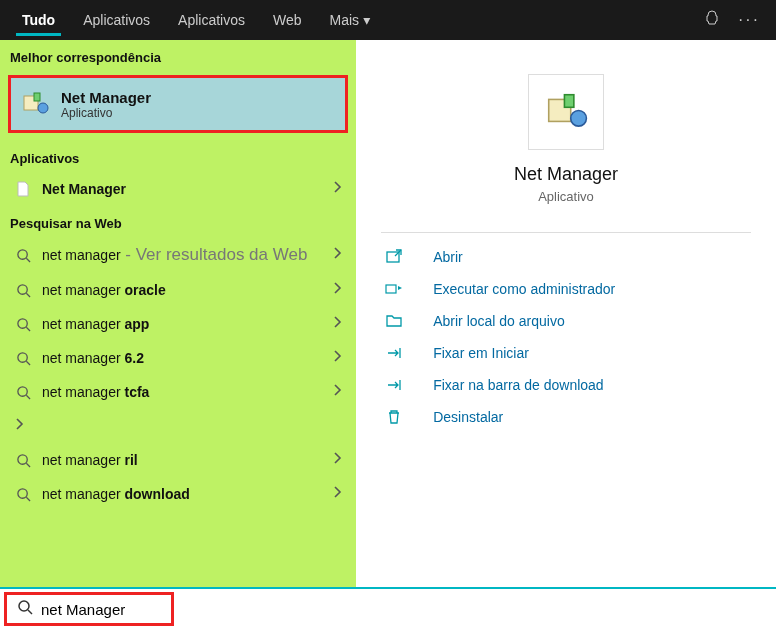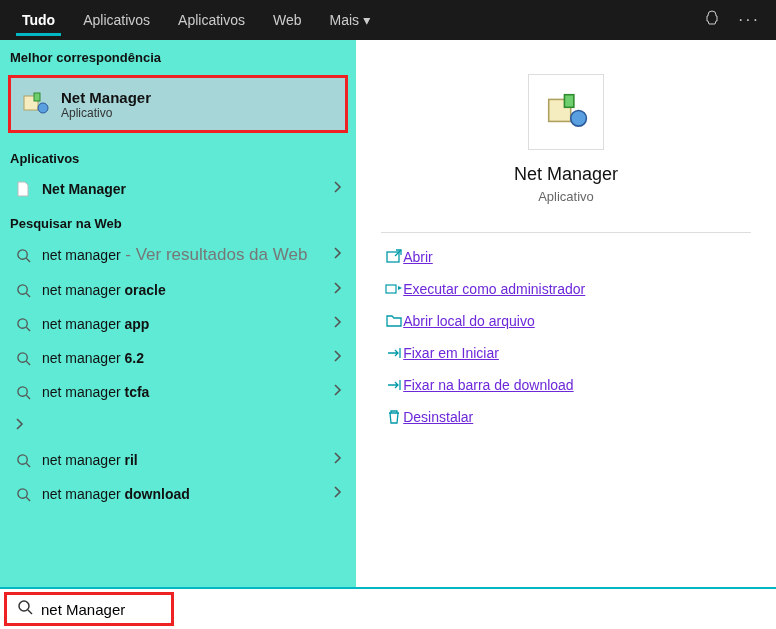--- a/index.html
+++ b/index.html
@@ -8,21 +8,21 @@
   .topbar { background: #1a1a1a; color: #fff; height: 40px; display: flex; align-items: center; padding: 4px 8px; justify-content: space-between; }
   .tabs { display: flex; align-items: center; height: 100%; }
   .tab { padding: 0 14px; height: 100%; display: flex; align-items: center; font-size: 14px; color: #ccc; cursor: pointer; position: relative; }
   .tab.active { color: #fff; font-weight: 600; }
   .tab.active::after { content:""; position:absolute; bottom:0; left:8px; right:8px; height:3px; background:#00b7c3; }
   .tab .chev { margin-left:4px; }
   .topbar-right { display:flex; gap:18px; align-items:center; padding-right:8px; }
   .topbar-right svg { fill:#ccc; }
 
   .main { display:flex; height: 549px; }
-  .left { width: 356px; background:#5eead4; overflow-y:auto; }
+  .left { width: 356px; background:#bef264; overflow-y:auto; }
   .right { flex:1; background:#fff; }
 
   .section-label { font-size:13px; font-weight:600; padding:10px 10px 6px 10px; color:#111; }
 
   .best-match { margin:4px 8px 8px 8px; background:#a7d6d9; border:3px solid #ee2222; padding:10px 8px; display:flex; align-items:center; gap:10px; cursor:pointer; }
   .best-icon { width:32px; height:32px; display:flex; align-items:center; justify-content:center; }
   .best-text .title { font-size:15px; font-weight:600; color:#111; }
   .best-text .sub { font-size:12px; color:#333; }
 
   .row { display:flex; align-items:center; justify-content:space-between; padding:8px 14px 8px 14px; cursor:pointer; }
@@ -32,21 +32,21 @@
   .row .text .bold { font-weight:600; }
   .row .text .dim { color:#777; font-size:17px; }
   .row .chev { color:#555; }
 
   .right-inner { display:flex; flex-direction:column; align-items:center; padding-top:34px; }
   .app-tile { width:76px; height:76px; background:#fff; border:1px solid #ddd; display:flex; align-items:center; justify-content:center; margin-bottom:14px; }
   .app-title { font-size:18px; color:#111; margin-bottom:4px; }
   .app-sub { font-size:13px; color:#666; margin-bottom:28px; }
   .divider { width:88%; border-top:1px solid #ddd; margin-bottom:8px; }
   .actions { width:88%; }
-  .action { display:flex; align-items:center; gap:0; padding:8px 4px; font-size:14px; color:#6d28d9; cursor:pointer;text-decoration:underline; }
+  .action { display:flex; align-items:center; gap:30px; padding:8px 4px; font-size:14px; color:#0369a1; cursor:pointer; }
   .action .aicon { width:18px; display:flex; justify-content:center; }
 
   .bottom-divider { position:absolute; bottom:40px; left:0; right:0; height:2px; background:#00b7c3; }
   .searchbar { position:absolute; bottom:0; left:0; right:0; height:40px; background:#fff; display:flex; align-items:center; }
   .searchbox { border:3px solid #ee2222; height:34px; margin:3px 0 3px 4px; display:flex; align-items:center; padding:0 10px; gap:8px; width:170px; }
   .searchbox input { border:none; outline:none; font-size:15px; width:120px; background:transparent; }
 </style>
 </head>
 <body>
 

